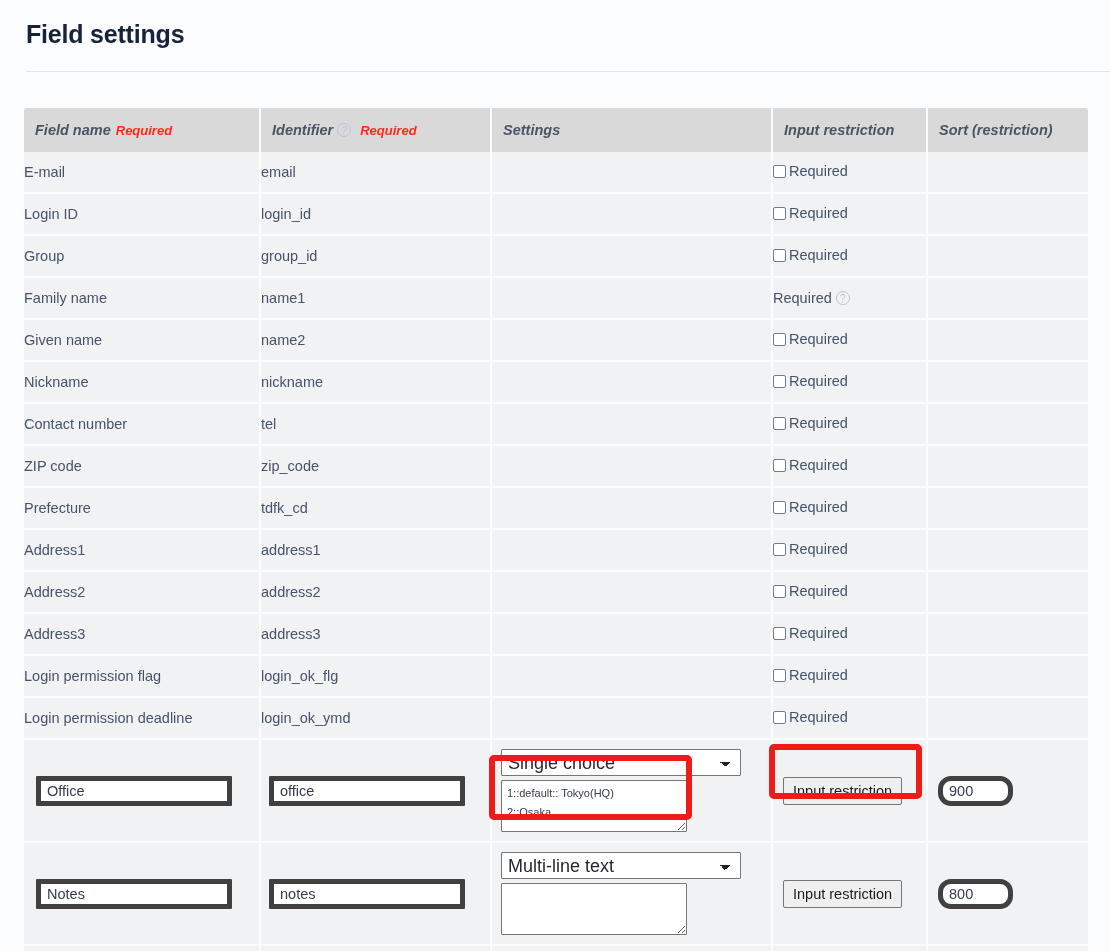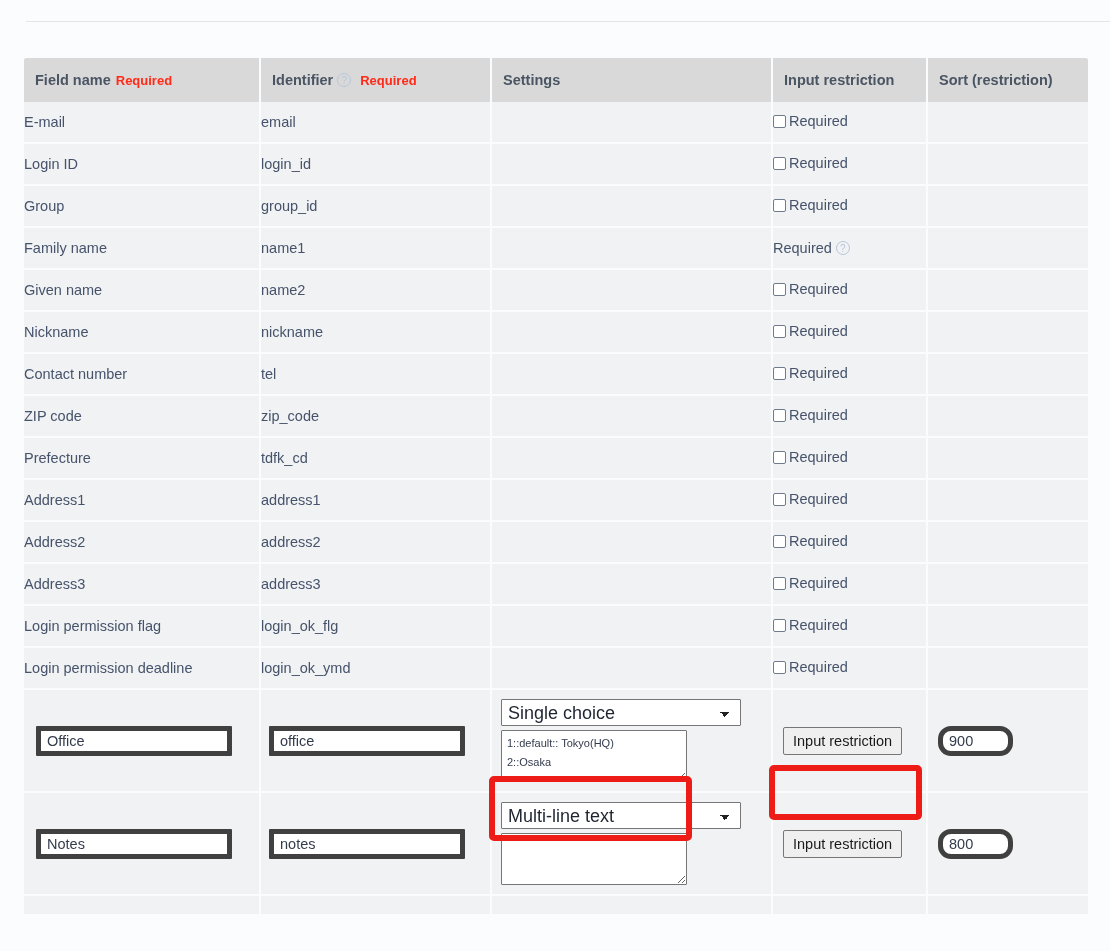--- a/index.html
+++ b/index.html
@@ -62,20 +62,21 @@
   table.fields thead th {
     background: #d9d9d9;
     color: #4a5563;
     font-size: 14.5px;
     font-weight: bold;
     text-align: left;
     padding: 14px 12px 14px 11px;
     border-right: 2px solid #fbfcfd;
     vertical-align: middle;
     white-space: nowrap;
+    font-style: italic;
   }
   table.fields thead th:last-child { border-right: none; }
   table.fields thead th:first-child { border-top-left-radius: 3px; }
   table.fields thead th:last-child { border-top-right-radius: 3px; }
 
   .req-tag {
     color: #ff2a18;
     font-size: 13px;
     font-weight: bold;
     margin-left: 5px;
@@ -219,20 +220,23 @@
   .hl-choices  { left: 489px; top: 755px; width: 203px; height: 65px; }
   .hl-restrict { left: 769px; top: 744px; width: 153px; height: 55px; }
 
   .sel-choice-wrap { position: relative; }
 </style>
 </head>
 <body>
 
 <div class="page">
 
+  <div class="page-header">
+    <h1 class="page-title">Field settings</h1>
+  </div>
   <div class="header-rule"></div>
 
   <div class="table-wrap">
     <table class="fields">
       <colgroup>
         <col class="c-name">
           <col class="c-ident">
           <col class="c-set">
           <col class="c-inp">
           <col class="c-sort">

